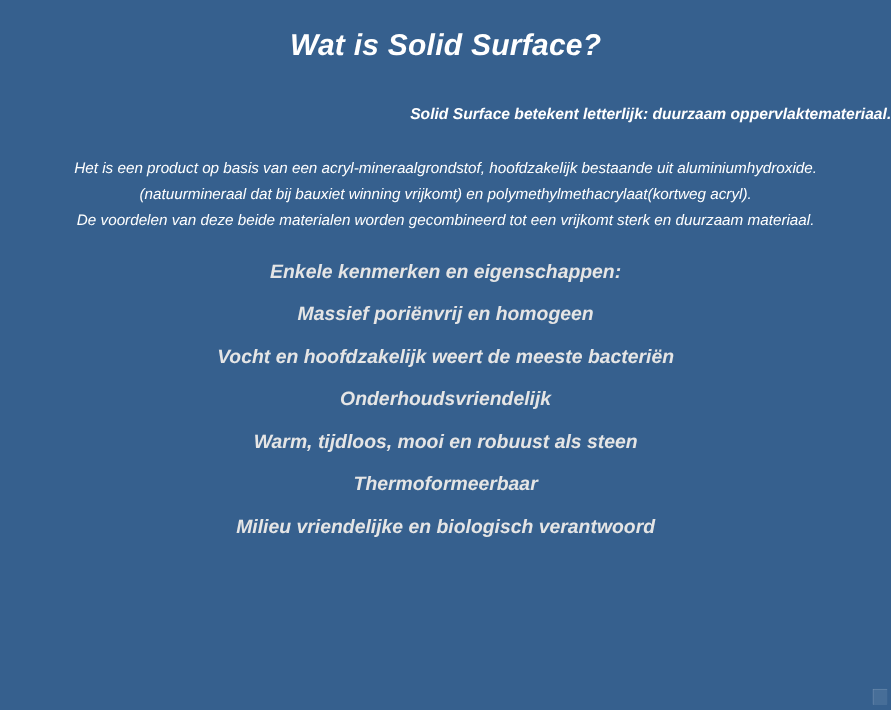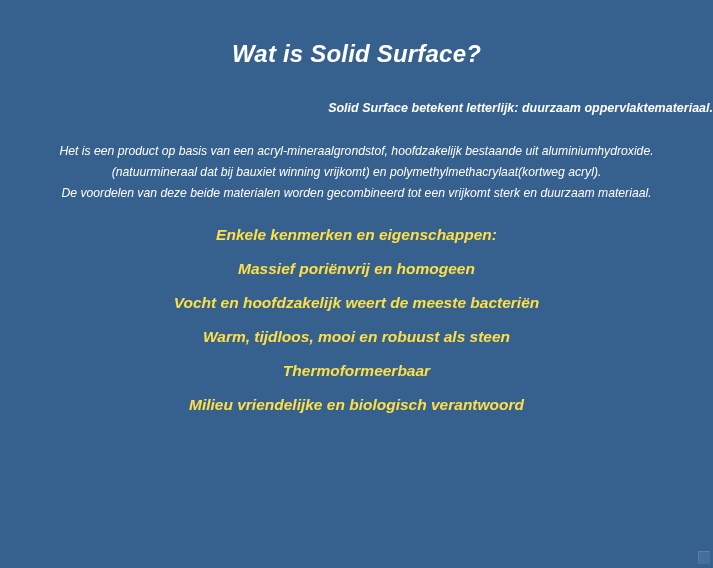--- a/index.html
+++ b/index.html
@@ -23,21 +23,21 @@
     display: block;
   }
   .title {
     text-align: center;
     font-size: 24px;
     font-weight: bold;
     font-style: italic;
     color: #ffffff;
     letter-spacing: 0.2px;
     margin: 0;
-    padding-top: 40px;
+    padding-top: 23px;
     line-height: 1.15;
   }
   .subtitle {
     text-align: right;
     font-size: 12.5px;
     font-weight: bold;
     font-style: italic;
     color: #ffffff;
     margin: 0;
     padding-top: 33px;
@@ -63,21 +63,21 @@
     padding: 0;
     list-style: none;
     padding-top: 14px;
   }
   .feature {
     display: block;
     text-align: center;
     font-size: 15.5px;
     font-weight: bold;
     font-style: italic;
-    color: #fde047;
+    color: #e5e5e5;
     line-height: 34px;
     padding: 0 6px;
   }
   .feature.wrap {
     line-height: 29px;
     padding-top: 3px;
   }
   .corner-artifact {
     position: absolute;
     right: 3px;
@@ -104,20 +104,21 @@
   <div class="intro">
     <span class="intro-line">Het is een product op basis van een acryl-mineraalgrondstof, hoofdzakelijk bestaande uit aluminiumhydroxide.</span>
     <span class="intro-line">(natuurmineraal dat bij bauxiet winning vrijkomt) en polymethylmethacrylaat(kortweg acryl).</span>
     <span class="intro-line">De voordelen van deze beide materialen worden gecombineerd tot een vrijkomt sterk en duurzaam materiaal.</span>
   </div>
 
   <ul class="features">
     <li class="feature">Enkele kenmerken en eigenschappen:</li>
     <li class="feature">Massief poriënvrij en homogeen</li>
     <li class="feature">Vocht en hoofdzakelijk weert de meeste bacteriën</li>
+    <li class="feature">Onderhoudsvriendelijk</li>
     <li class="feature">Warm, tijdloos, mooi en robuust als steen</li>
     <li class="feature">Thermoformeerbaar</li>
     <li class="feature">Milieu vriendelijke en biologisch verantwoord</li>
   </ul>
 
   <div class="corner-artifact"></div>
 
 </div>
 
 </body></html>

